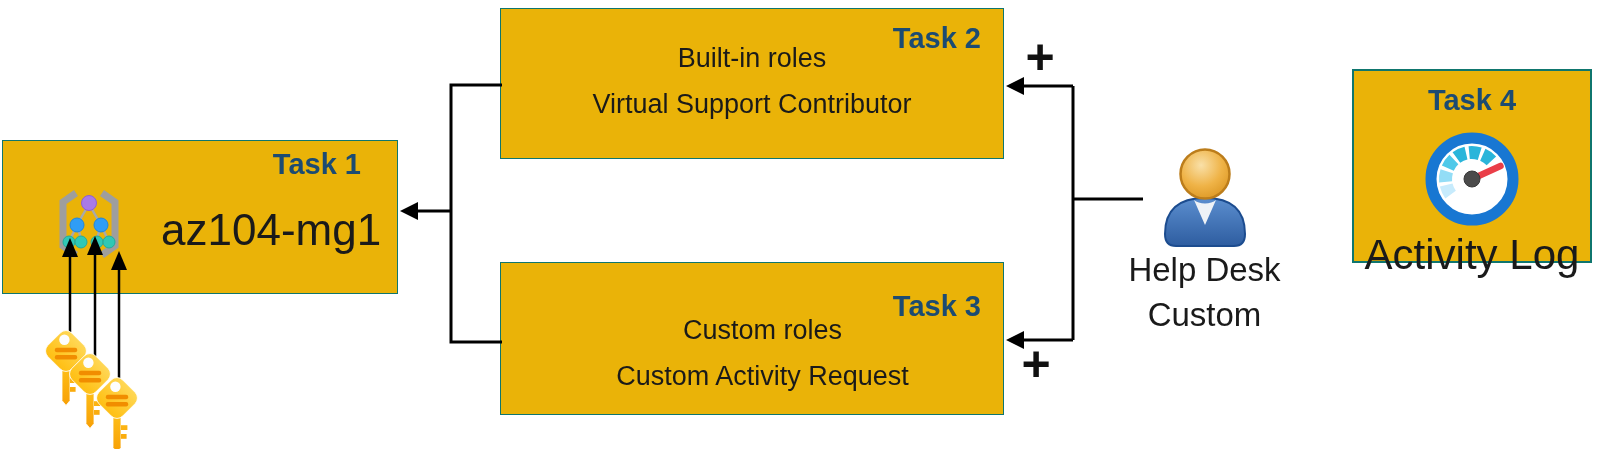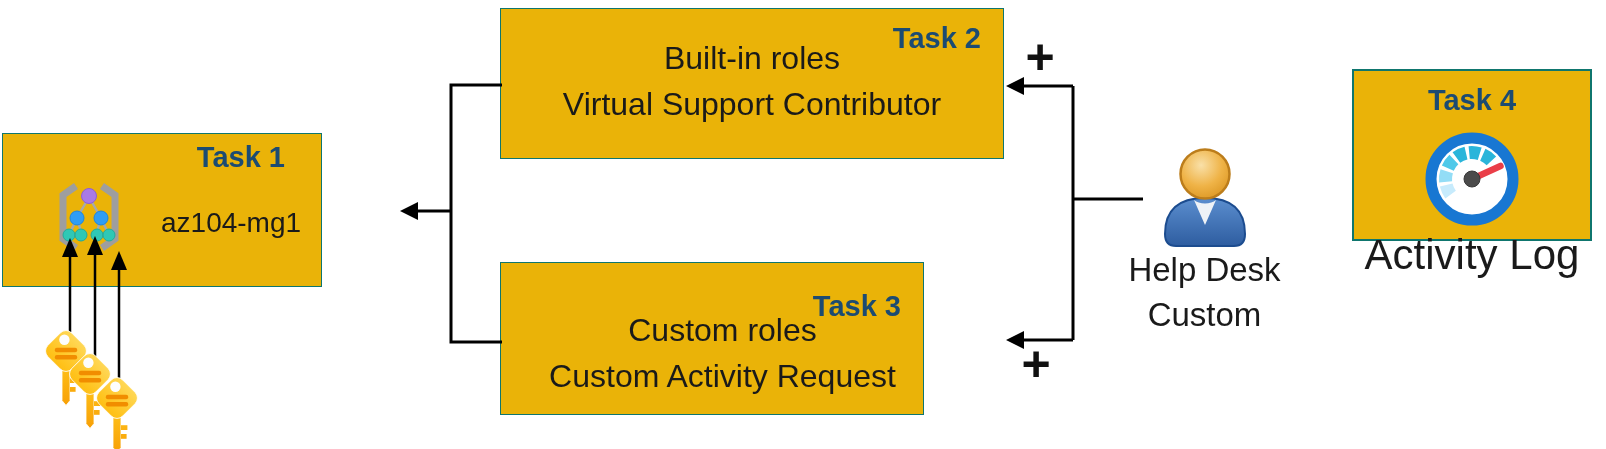--- a/index.html
+++ b/index.html
@@ -1,35 +1,35 @@
 <!DOCTYPE html>
 <html><head>
 <meta charset="utf-8">
 <style>
   html,body{margin:0;padding:0;background:#ffffff;}
   .canvas{position:relative;width:1606px;height:449px;background:#ffffff;
           font-family:"Liberation Sans",sans-serif;color:#1a1a1a;overflow:hidden;}
   .box{position:absolute;background:#eab308;border:1px solid #0f766e;box-sizing:border-box;}
   .task-label{position:absolute;font-weight:bold;font-size:29px;line-height:34px;color:#1c4b72;}
   
-  #task1{left:2px;top:133px;width:320px;height:154px;}
+  #task1{left:2px;top:140px;width:396px;height:154px;}
   #task1 .task-label{right:36px;top:6px;}
   #task1 .mg-icon{position:absolute;left:46px;top:47px;}
-  #task1 .res-name{position:absolute;left:158px;top:66px;font-size:28px;line-height:46px;}
+  #task1 .res-name{position:absolute;left:158px;top:66px;font-size:44px;line-height:46px;}
   
   #task2{left:500px;top:8px;width:504px;height:151px;}
-  #task3{left:500px;top:262px;width:424px;height:153px;}
+  #task3{left:500px;top:262px;width:504px;height:153px;}
   #task2 .task-label,#task3 .task-label{right:22px;}
   #task2 .task-label{top:12px;}
   #task3 .task-label{top:26px;}
-  .box-lines{position:absolute;left:0;right:0;text-align:center;font-size:32px;line-height:46px;}
+  .box-lines{position:absolute;left:0;right:0;text-align:center;font-size:27px;line-height:46px;}
   #task2 .box-lines{top:26px;}
   #task3 .box-lines{top:44px;padding-left:21px;}
   
-  #task4{left:1352px;top:69px;width:240px;height:172px;border-width:2px;text-align:center;}
+  #task4{left:1352px;top:69px;width:240px;height:194px;border-width:2px;text-align:center;}
   #task4 .task-label{position:static;display:block;margin-top:12px;}
   #task4 .gauge{display:block;margin:12px auto 0;}
   #task4 .caption{display:block;margin-top:6px;font-size:42px;line-height:40px;}
   
   #actor{position:absolute;left:1112px;top:146px;width:185px;text-align:center;}
   #actor svg{display:block;margin:0 auto;}
   #actor .actor-label{font-size:33px;line-height:45px;}
   
   .plus{position:absolute;width:40px;text-align:center;font-size:50px;line-height:50px;
         font-weight:bold;color:#111;z-index:6;}

